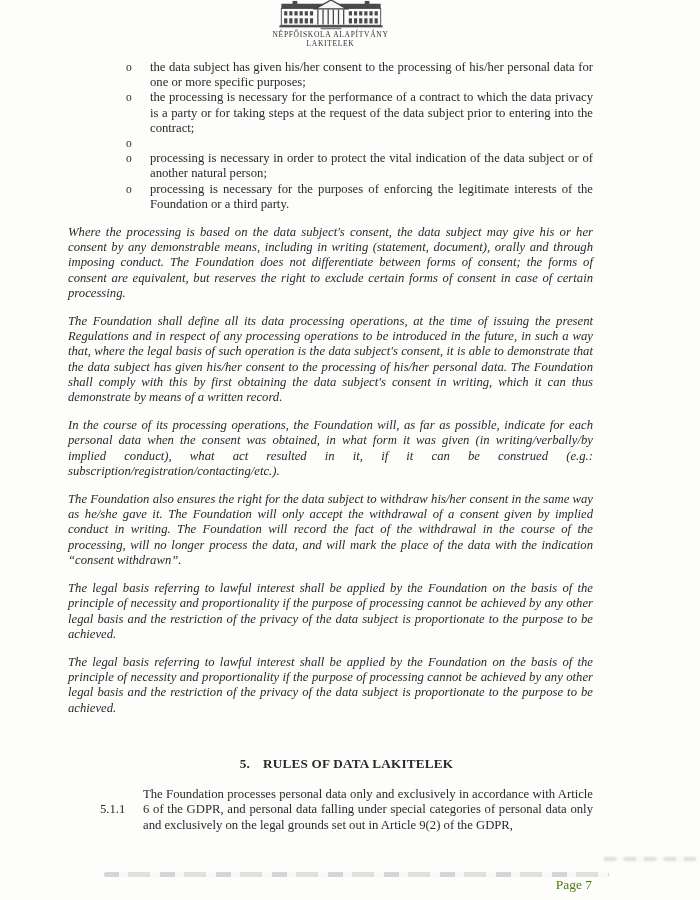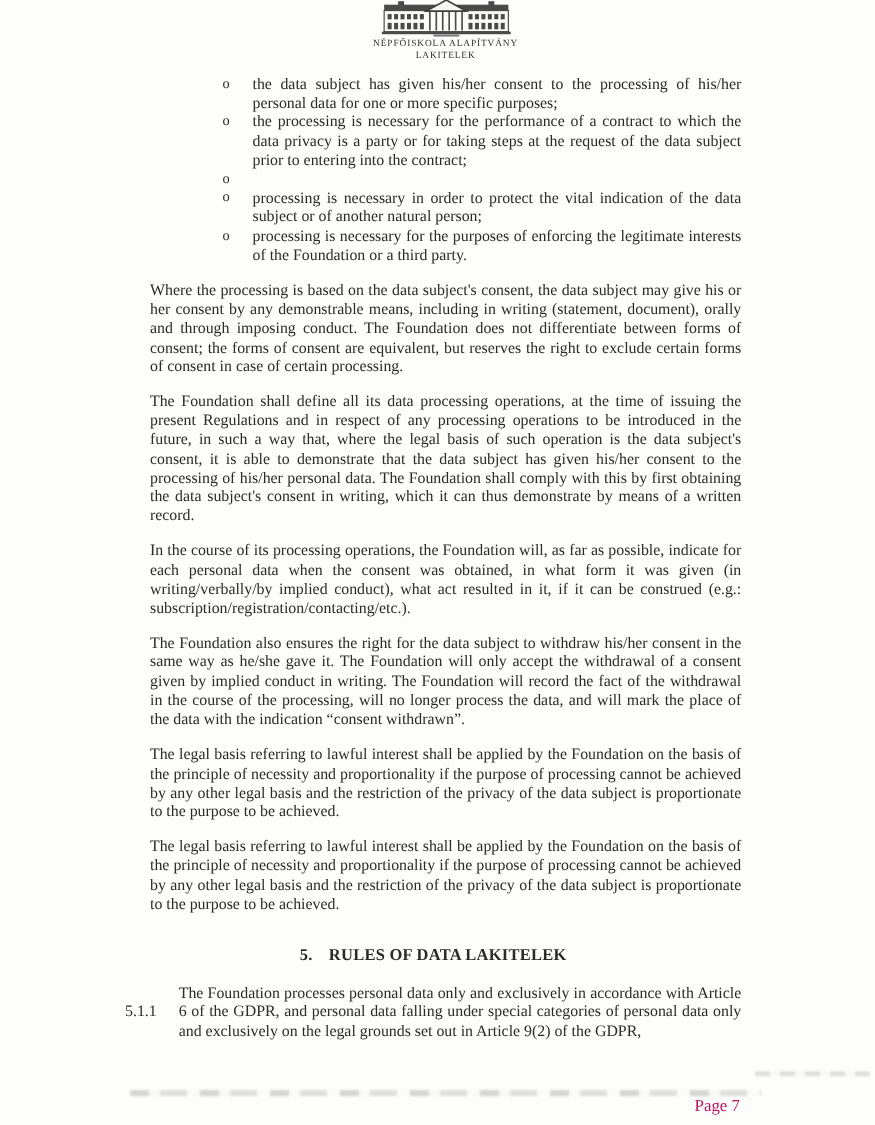--- a/index.html
+++ b/index.html
@@ -2,41 +2,41 @@
 <html><head>
 <meta charset="utf-8">
 <style>
   html,body { margin:0; padding:0; background:#e9e9e9; }
   .page {
     position:relative;
     width:700px; height:900px;
     margin:0 auto;
     background:#fdfdfc;
     box-sizing:border-box;
-    padding:0 107px 0 120px;
+    padding:0 107px 0 68px;
     font-family:"Liberation Serif","DejaVu Serif",serif;
     color:#2a2a2a;
     font-size:12.7px;
     line-height:15.2px;
     overflow:hidden;
   }
   
   .logo { width:120px; margin:0 auto; text-align:center; }
   .logo svg { display:block; width:104px; height:30px; margin:0 auto; }
   .logo-cap {
     font-size:7.5px; line-height:9px; letter-spacing:0.7px;
     color:#2e2e2e; white-space:nowrap;
   }
   
   .bullets { margin:12px 0 0 0; padding:0; list-style:none; }
   .bullet { display:flex; }
   .marker { flex:none; width:24px; margin-left:58px; font-size:11.5px; }
   .btext { flex:1; text-align:justify; }
   
-  .para { margin:13px 0 0 0; text-align:justify; }
+  .para { margin:13px 0 0 0; text-align:justify;font-style:italic; }
   
   .bottom { position:absolute; left:100px; right:107px; top:756px; }
   .heading { text-align:center; font-weight:bold; font-size:13.2px; letter-spacing:0.2px; }
   .heading .hnum { margin-right:13px; }
   .clause { display:flex; }
   .c51 { margin-top:19px; }
   .c51 .cnum { flex:none; width:35px; }
   .c511 { margin-top:16px;align-items:center; }
   .c511 .cnum { flex:none; width:43px; }
   .ctext { flex:1; }
@@ -48,21 +48,21 @@
       rgba(125,125,125,0.30) 0 15px, rgba(125,125,125,0.04) 15px 24px,
       rgba(125,125,125,0.22) 24px 46px, rgba(125,125,125,0.03) 46px 56px);
     filter:blur(0.7px); border-radius:2px;
   }
   .artifact2 {
     position:absolute; right:4px; top:857px; width:92px; height:4px;
     background:repeating-linear-gradient(90deg,
       rgba(130,130,130,0.25) 0 12px, rgba(130,130,130,0.04) 12px 20px);
     filter:blur(0.8px);
   }
-  .pagenum { position:absolute; right:108px; top:877px; font-size:13.5px; color:#be185d; }
+  .pagenum { position:absolute; right:108px; top:877px; font-size:13.5px; color:#4d7c0f; }
 </style>
 </head>
 <body>
 
 <div class="page">
 
   <div class="logo">
     <svg viewBox="0 0 110 32" aria-hidden="true">
       <rect x="2" y="4" width="106" height="5" fill="#4a4a4a"></rect>
       <rect x="14" y="1" width="5" height="4" fill="#4a4a4a"></rect>

